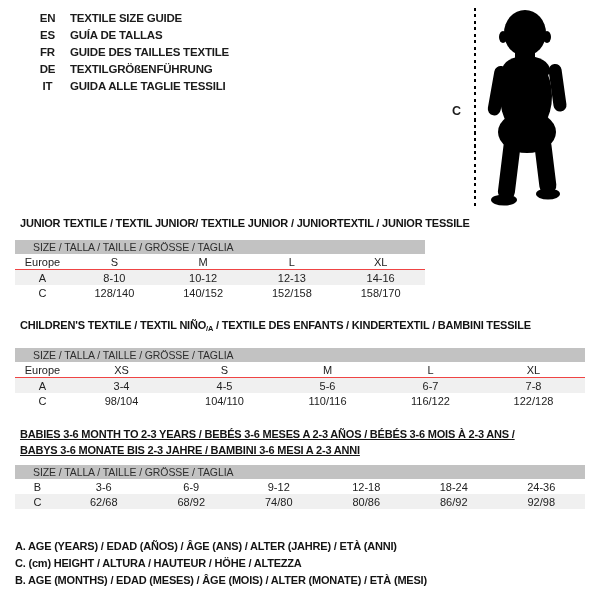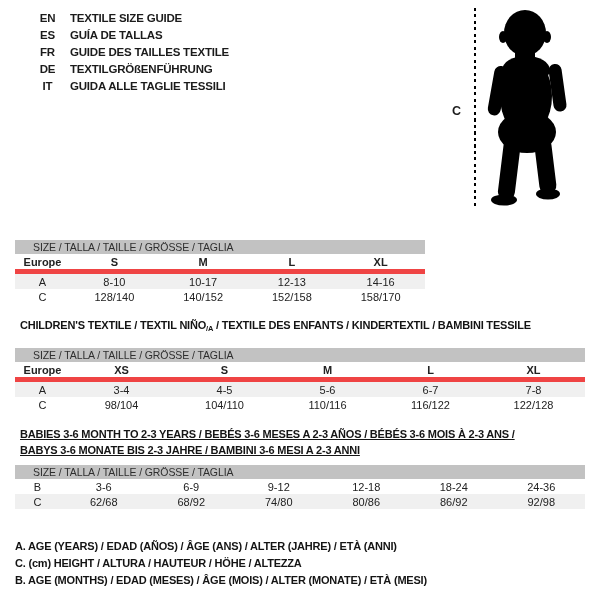--- a/index.html
+++ b/index.html
@@ -41,21 +41,21 @@
   .t3-bar { top:465px; width:570px; }
 
   
   table.size-table { position:absolute; left:15px; border-collapse:collapse; table-layout:fixed; }
   .t1-table { top:254px; width:410px; }
   .t2-table { top:362px; width:570px; }
   .t3-table { top:479px; width:570px; }
   table.size-table td { height:15px; padding:0; font-size:11px; text-align:center;
                         vertical-align:middle; color:#222; }
   td.row-label { text-align:left; padding-left:5px; }
-  tr.cols-row td { border-bottom:5px solid #ef4444;font-weight:bold; }
+  tr.cols-row td { border-bottom:1px solid #ef4444; }
   tr.shaded td { background:#f0f0f0; }
 
   
   .legend { position:absolute; left:15px; top:538px; font-weight:bold; font-size:11px;
             letter-spacing:-0.2px; line-height:17px; color:#141414; }
   .legend div { white-space:nowrap; }
 </style>
 </head>
 <body>
 
@@ -97,41 +97,42 @@
       <ellipse cx="45" cy="124" rx="29" ry="21"></ellipse>
       <rect x="13" y="58" width="13" height="50" rx="6.5" transform="rotate(10 19 60)"></rect>
       <rect x="66" y="56" width="13" height="48" rx="6.5" transform="rotate(-8 72 58)"></rect>
       <rect x="22" y="130" width="17" height="62" rx="8" transform="rotate(7 30 134)"></rect>
       <rect x="52" y="130" width="17" height="56" rx="8" transform="rotate(-7 60 134)"></rect>
       <ellipse cx="22" cy="192" rx="13" ry="5.5"></ellipse>
       <ellipse cx="66" cy="186" rx="12" ry="5.5"></ellipse>
     </g>
   </svg>
 
+  <div class="sec-title t1-title">JUNIOR TEXTILE / TEXTIL JUNIOR/ TEXTILE JUNIOR / JUNIORTEXTIL / JUNIOR TESSILE</div>
   <div class="size-bar t1-bar">SIZE / TALLA / TAILLE / GRÖSSE / TAGLIA</div>
   <table class="size-table t1-table">
     <colgroup>
         <col style="width:55px">
         <col>
         <col>
         <col>
         <col>
       </colgroup>
     <tbody>
       <tr class="cols-row">
         <td class="row-label">Europe</td>
         <td>S</td>
         <td>M</td>
         <td>L</td>
         <td>XL</td>
       </tr>
       <tr class="shaded">
         <td class="row-label">A</td>
         <td>8-10</td>
-        <td>10-17</td>
+        <td>10-12</td>
         <td>12-13</td>
         <td>14-16</td>
       </tr>
       <tr>
         <td class="row-label">C</td>
         <td>128/140</td>
         <td>140/152</td>
         <td>152/158</td>
         <td>158/170</td>
       </tr>

